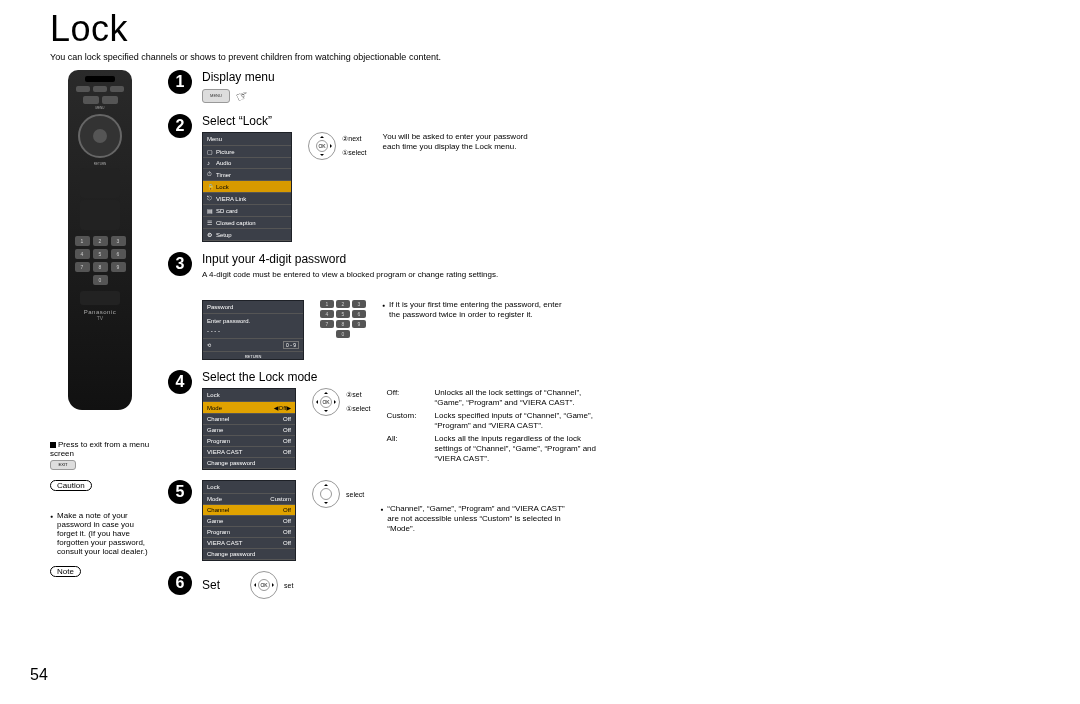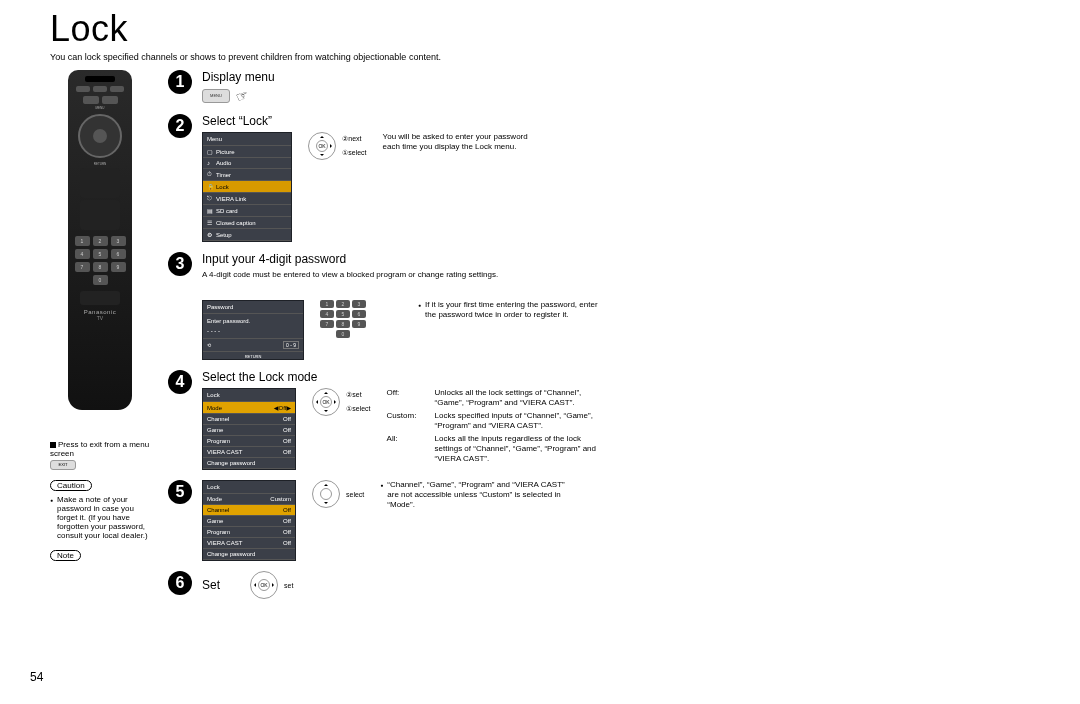--- a/index.html
+++ b/index.html
@@ -65,34 +65,34 @@
   .tri.u{border-bottom-color:#000;top:1px;left:50%;transform:translateX(-50%);}
   .tri.d{border-top-color:#000;bottom:1px;left:50%;transform:translateX(-50%);}
   .tri.l{border-right-color:#000;left:1px;top:50%;transform:translateY(-50%);}
   .tri.r{border-left-color:#000;right:1px;top:50%;transform:translateY(-50%);}
   .dpad-caption{font-size:7px;}
 
   .note-text{font-size:8px;line-height:1.25;}
   .bullet{display:flex;gap:4px;margin-bottom:2px;}
   .bullet::before{content:"●";font-size:5px;margin-top:2px;}
   .side-box{font-size:8px;margin-top:10px;}
-  .side-box .hd{border:1px solid #000;border-radius:6px;padding:0 6px;display:inline-block;margin-bottom:4px;}
+  .side-box .hd{border:1px solid #000;border-radius:6px;padding:0 6px;display:inline-block;margin-bottom:20px;}
   .side-box ul{margin:0;padding:0;list-style:none;}
   .side-box li{margin-bottom:2px;display:flex;gap:4px;}
   .side-box li::before{content:"●";font-size:5px;margin-top:2px;}
   .sq-black{display:inline-block;width:6px;height:6px;background:#000;margin-right:2px;vertical-align:middle;}
 
   .password-keypad{display:grid;grid-template-columns:repeat(3,14px);gap:2px;}
   .password-keypad .k{height:8px;background:#555;color:#ccc;font-size:5px;text-align:center;line-height:8px;border-radius:2px;}
 
   .desc-table { font-size:8px; line-height:1.3;}
   .desc-table .row{display:flex;gap:6px;margin-bottom:2px;}
   .desc-table .k{width:42px;flex-shrink:0;}
 
-  .page-num{position:absolute;left:30px;bottom:20px;font-size:12px;}
+  .page-num{position:absolute;left:30px;bottom:20px;font-size:16px;}
   .exit-btn{width:24px;height:8px;border:1px solid #999;border-radius:3px;background:#ddd;font-size:4px;text-align:center;line-height:8px;margin-top:2px;}
   .return-lbl{font-size:4px;color:#fff;text-align:center;margin-top:2px;}
 </style>
 </head>
 <body>
 
 <div class="page">
   <h1 class="title">Lock</h1>
   <div class="subtitle">You can lock specified channels or shows to prevent children from watching objectionable content.</div>
 
@@ -249,21 +249,21 @@
               <div class="k">4</div>
                 <div class="k">5</div>
                 <div class="k">6</div>
               <div class="k">7</div>
                 <div class="k">8</div>
                 <div class="k">9</div>
               <div></div>
                 <div class="k">0</div>
                 <div></div>
             </div>
-            <div class="note-text" style="width:190px;margin-left:36px;">
+            <div class="note-text" style="width:190px;">
               <div class="bullet">
                   <span>If it is your first time entering the password, enter the password twice in order to register it.</span>
                 </div>
             </div>
           </div>
         </div>
       </div>
 
       <div class="step">
         <div class="step-num">4</div>
@@ -359,21 +359,21 @@
             </div>
             <div style="display:flex;gap:6px;align-items:center;">
               <div class="ok-dpad">
                 <span class="tri u"></span>
                   <span class="tri d"></span>
               </div>
               <div class="dpad-caption">
                 <span>select</span>
               </div>
             </div>
-            <div class="note-text" style="width:190px;">
+            <div class="note-text" style="width:190px;margin-top:24px;">
               <div class="bullet">
                   <span>“Channel”, “Game”, “Program” and “VIERA CAST” are not accessible unless “Custom” is selected in “Mode”.</span>
                 </div>
             </div>
           </div>
         </div>
       </div>
 
       <div class="step">
         <div class="step-num">6</div>

